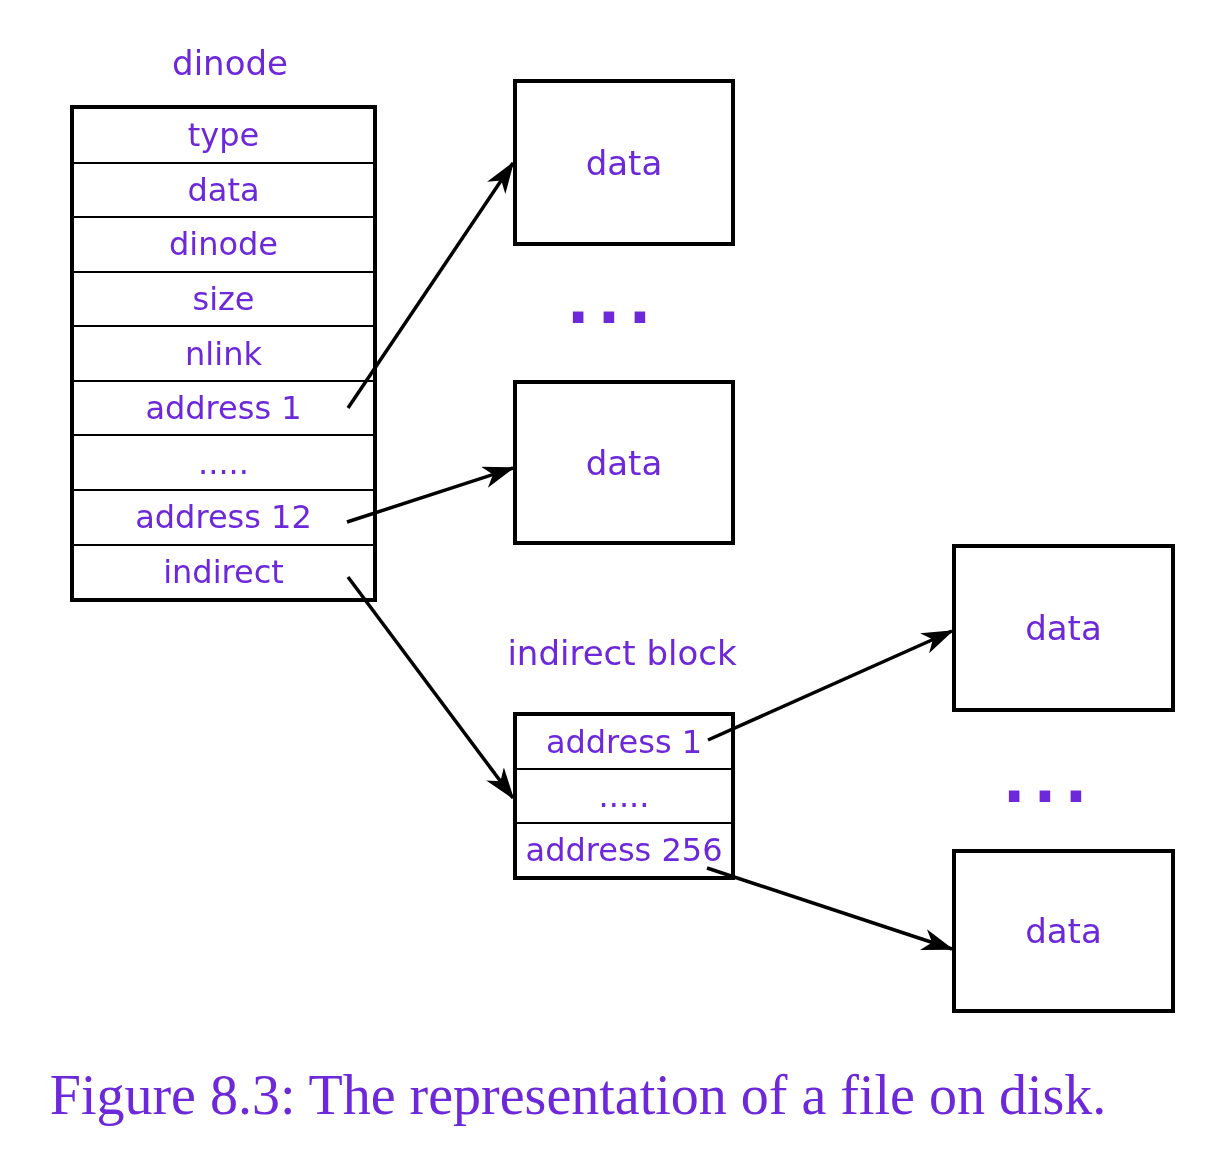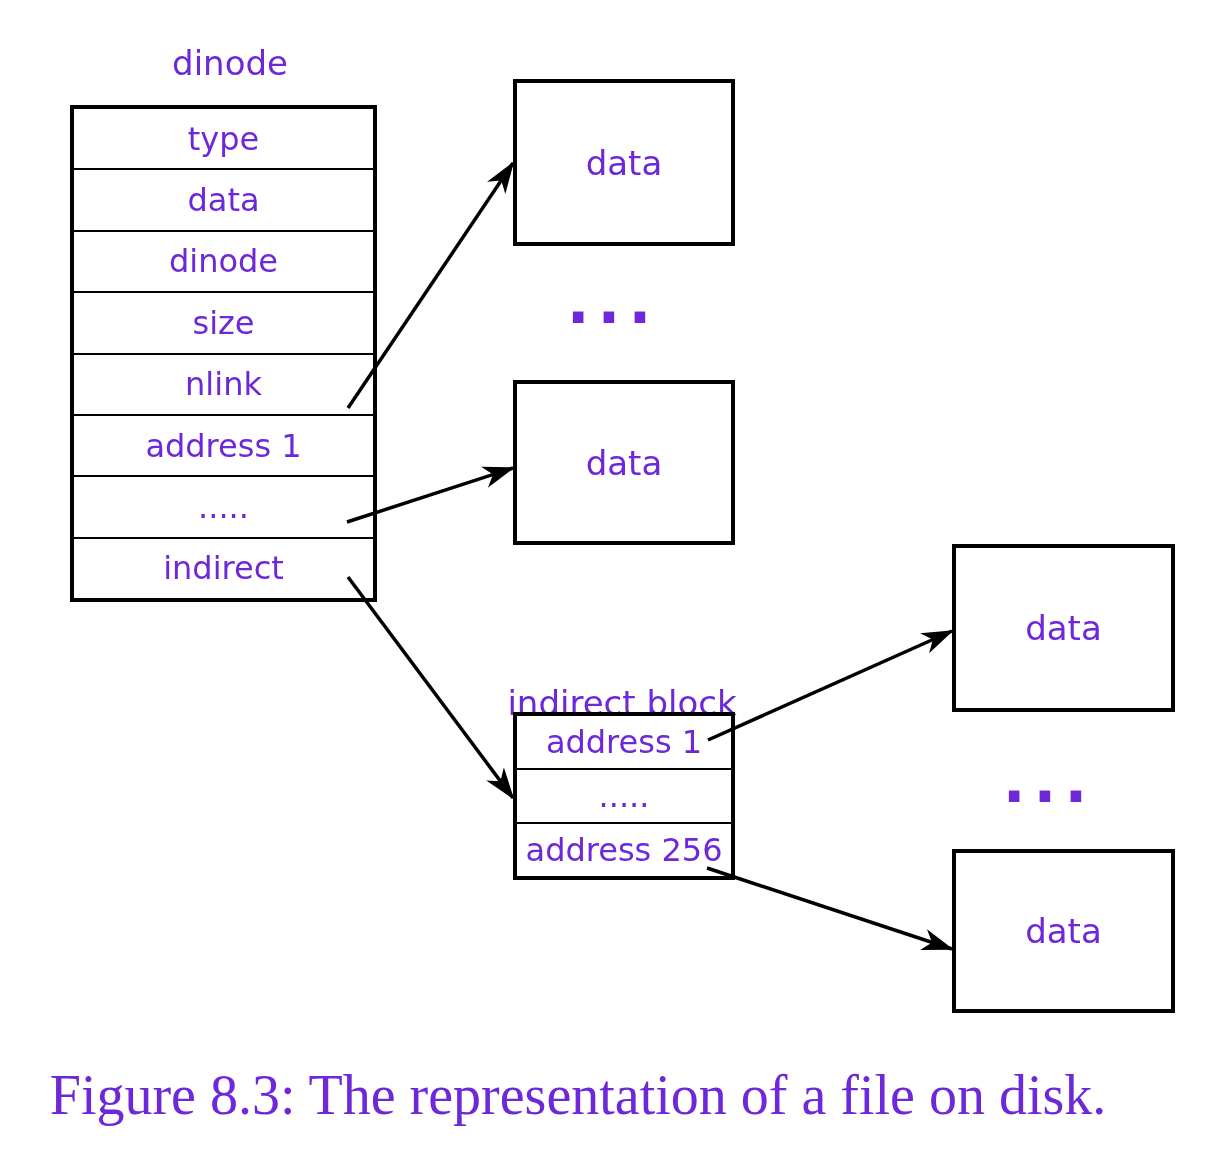--- a/index.html
+++ b/index.html
@@ -97,34 +97,35 @@
   <div class="abs box-title" style="left:230px; top:46px;">dinode</div>
 
   <div class="abs table-box" style="left:70px; top:105px; width:307px; height:497px;">
     <div class="row">type</div>
     <div class="row">data</div>
     <div class="row">dinode</div>
     <div class="row">size</div>
     <div class="row">nlink</div>
     <div class="row">address 1</div>
     <div class="row">.....</div>
+    <div class="row">address 12</div>
     <div class="row">indirect</div>
   </div>
 
   <div class="abs data-box" style="left:513px; top:79px; width:222px; height:167px;">
     <span>data</span>
   </div>
 
   <div class="abs big-dots" style="left:613px; top:272px;">...</div>
 
   <div class="abs data-box" style="left:513px; top:380px; width:222px; height:165px;">
     <span>data</span>
   </div>
 
-  <div class="abs box-title" style="left:622px; top:686px;">indirect block</div>
+  <div class="abs box-title" style="left:622px; top:636px;">indirect block</div>
 
   <div class="abs table-box" style="left:513px; top:712px; width:222px; height:168px;">
     <div class="row">address 1</div>
     <div class="row">.....</div>
     <div class="row">address 256</div>
   </div>
 
   <div class="abs data-box" style="left:952px; top:544px; width:223px; height:168px;">
     <span>data</span>
   </div>

